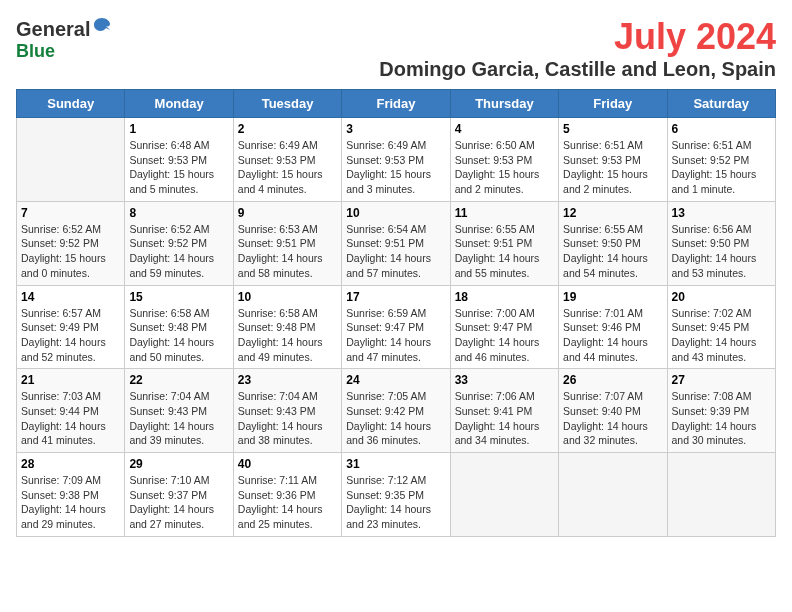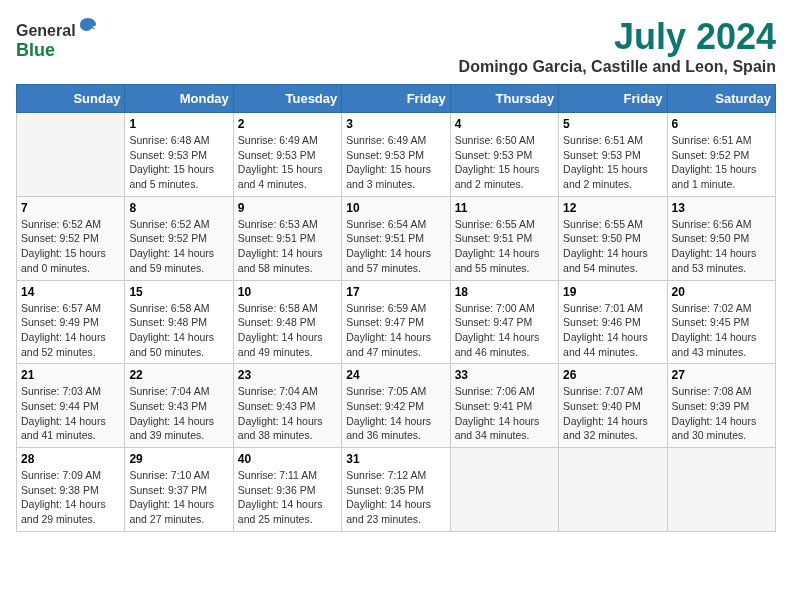--- a/index.html
+++ b/index.html
@@ -14,57 +14,57 @@
       display: flex;
       justify-content: space-between;
       align-items: flex-start;
       margin-bottom: 8px;
     }
     .logo {
       display: flex;
       align-items: center;
     }
     .logo-text-general {
-      font-size: 16px;
+      font-size: 20px;
       font-weight: bold;
       color: #333;
     }
     .logo-text-blue {
       font-size: 18px;
       font-weight: bold;
       color: #15803d;
     }
     .logo-icon {
       width: 20px;
       height: 20px;
       margin-left: 2px;
     }
     .title-block {
       text-align: right;
     }
     .month-title {
       font-size: 36px;
       font-weight: bold;
-      color: #0f766e;
+      color: #ef4444;
     }
     .location-title {
-      font-size: 16px;
+      font-size: 20px;
       font-weight: bold;
       color: #333;
     }
     table {
       width: 100%;
       border-collapse: collapse;
       font-size: 11px;
     }
     thead tr th {
       background-color: #3a7abf;
       color: #fff;
       padding: 6px 4px;
-      text-align: right;
+      text-align: center;
       font-size: 13px;
       font-weight: bold;
       border: 1px solid #2d6aa0;
     }
     tbody tr td {
       border: 1px solid #ccc;
       vertical-align: top;
       padding: 4px;
       width: 107px;
       min-height: 80px;

